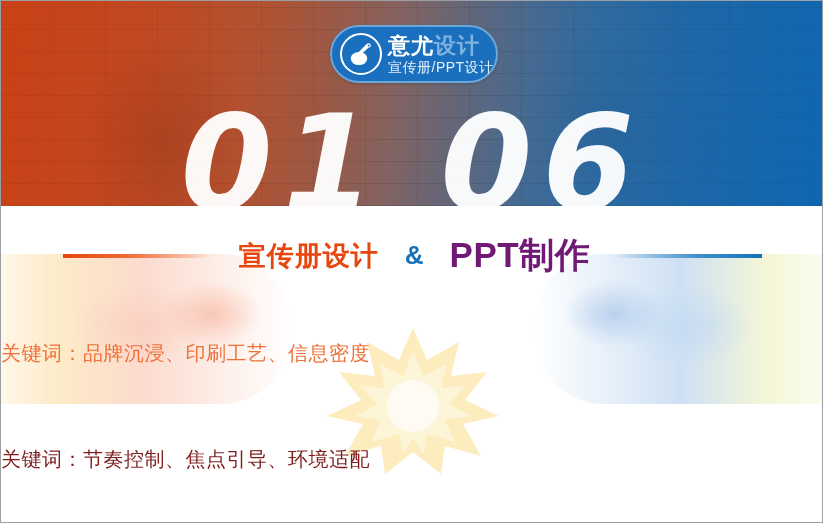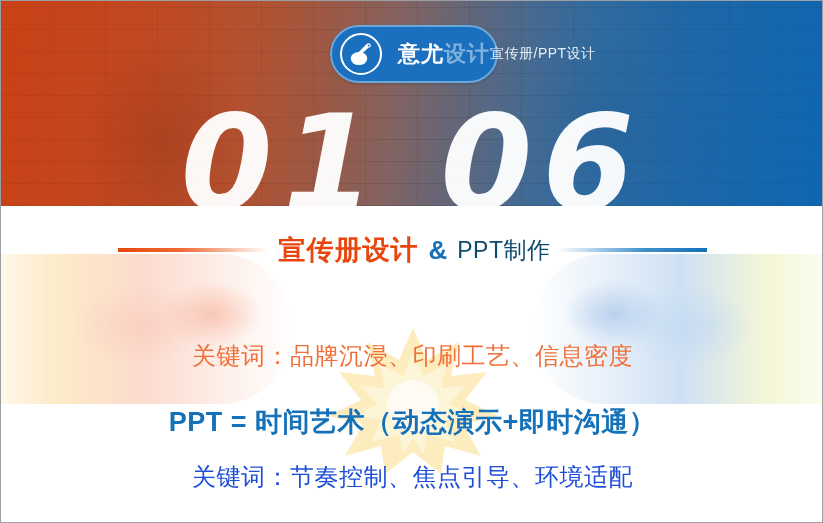--- a/index.html
+++ b/index.html
@@ -90,23 +90,23 @@
   }
   .logo-mark{
     width:42px;height:42px;border-radius:50%;
     background:#1a6fbe;
     border:2px solid #ffffff;
     box-sizing:border-box;
     display:flex;align-items:center;justify-content:center;
     flex:0 0 auto;
   }
   .logo-text{
-    display:flex;flex-direction:row;
+    display:flex;flex-direction:column;
     justify-content:flex-end;
-    margin-left:16px;
+    margin-left:6px;
     line-height:1;
   }
   .logo-title{
     font-size:22px;font-weight:700;color:#ffffff;
     letter-spacing:1px;white-space:nowrap;
   }
   .logo-title .dim{color:#7fb3dd;font-weight:700;}
   .logo-sub{
     font-size:14px;color:#e6f0f9;margin-top:3px;
     letter-spacing:.5px;white-space:nowrap;
@@ -142,58 +142,58 @@
     width:280px;height:150px;opacity:.75;
   }
   .burst svg{display:block;}
 
   .content{position:absolute;inset:0;}
 
   
   .title-row{
     position:absolute;left:0;right:0;top:26px;
     display:flex;align-items:center;justify-content:center;
-    gap:0px;
+    gap:16px;
   }
   .rule{height:4px;width:150px;flex:0 0 auto;}
   .rule-left{
     background:linear-gradient(90deg,#e8460f 0%,#ef6a34 42%,rgba(240,120,80,0) 100%);
     margin-right:10px;
   }
   .rule-right{
     background:linear-gradient(270deg,#1571b8 0%,#3f8fcb 42%,rgba(90,150,205,0) 100%);
     margin-left:6px;
   }
   .title-cn{
     font-size:27px;font-weight:700;color:#e8460f;
     letter-spacing:1px;white-space:nowrap;
   }
   .title-amp{
     font-size:26px;font-weight:700;color:#1571b8;
     margin:0 10px;white-space:nowrap;
   }
   .title-en{
-    font-size:23px;font-weight:400;color:#0c4a6e;
+    font-size:35px;font-weight:700;color:#701a75;
     letter-spacing:.5px;white-space:nowrap;
   }
 
   .line-main{
     position:absolute;left:0;right:0;
     text-align:center;font-weight:700;
     font-size:27px;letter-spacing:.5px;white-space:nowrap;
   }
   .line-sub{
     position:absolute;left:0;right:0;
-    text-align:center;font-weight:400;
-    font-size:24px;letter-spacing:.5px;white-space:nowrap;
+    text-align:left;font-weight:400;
+    font-size:20px;letter-spacing:.5px;white-space:nowrap;
   }
   #broch-main{top:92px;color:#ec4a11;}
   #broch-sub{top:134px;color:#f0703a;}
   #ppt-main{top:198px;color:#1571b8;}
-  #ppt-sub{top:240px;color:#1d4ed8;margin-top:15px;}
+  #ppt-sub{top:240px;color:#7f1d1d;}
 </style>
 </head>
 <body>
 
 <div id="slide">
 
   <div class="hero">
     <div class="hero-photo"></div>
     <div class="hero-tint"></div>
     <div class="hero-tint2"></div>
@@ -234,18 +234,17 @@
       <div class="title-row">
         <span class="rule rule-left"></span>
         <span class="title-cn">宣传册设计</span>
         <span class="title-amp">&amp;</span>
         <span class="title-en">PPT制作</span>
         <span class="rule rule-right"></span>
       </div>
 
       <div class="line-sub" id="broch-sub">关键词：品牌沉浸、印刷工艺、信息密度</div>
 
-      <div class="line-main" id="ppt-main">PPT = 时间艺术（动态演示+即时沟通）</div>
       <div class="line-sub" id="ppt-sub">关键词：节奏控制、焦点引导、环境适配</div>
 
     </div>
   </div>
 </div>
 
 </body></html>

